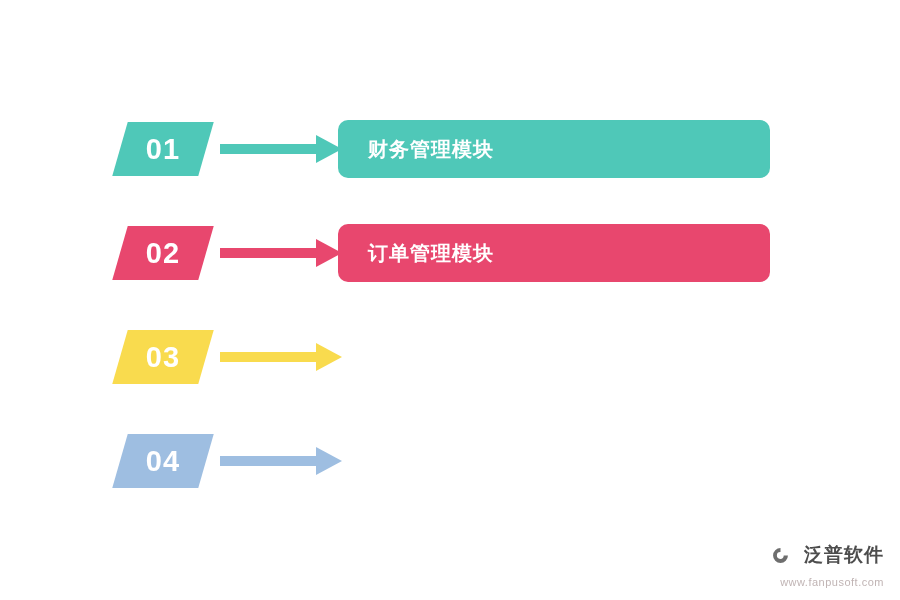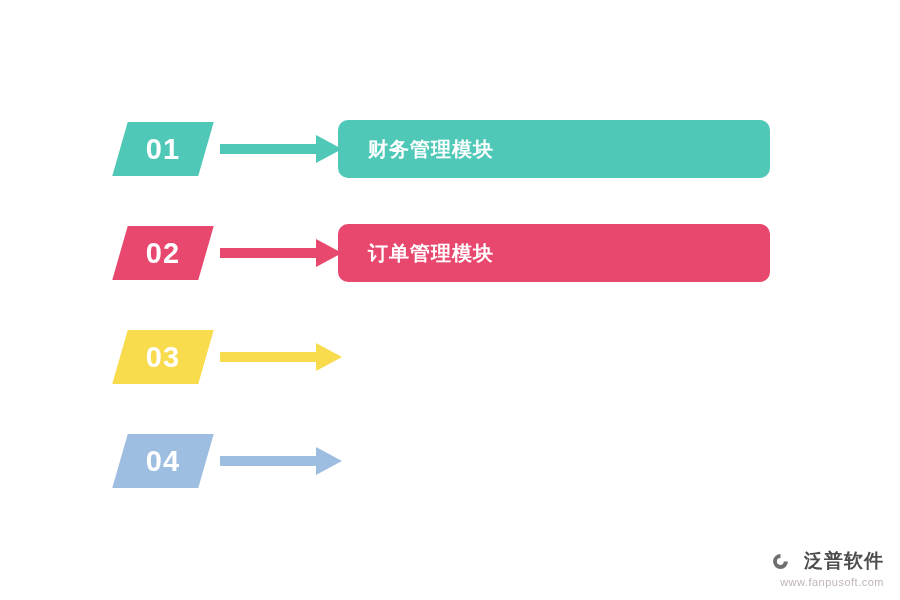--- a/index.html
+++ b/index.html
@@ -101,21 +101,21 @@
     font-weight: bold;
     letter-spacing: 1px;
   }
   .logo {
     display: inline-flex;
     align-items: center;
   }
   .url {
     color: #c0b4b4;
     font-size: 11px;
-    margin-top: 2px;
+    margin-top: 8px;
     letter-spacing: 0.5px;
   }
 </style>
 </head>
 <body>
 
 <div class="page">
 
   <div class="rows">
 

